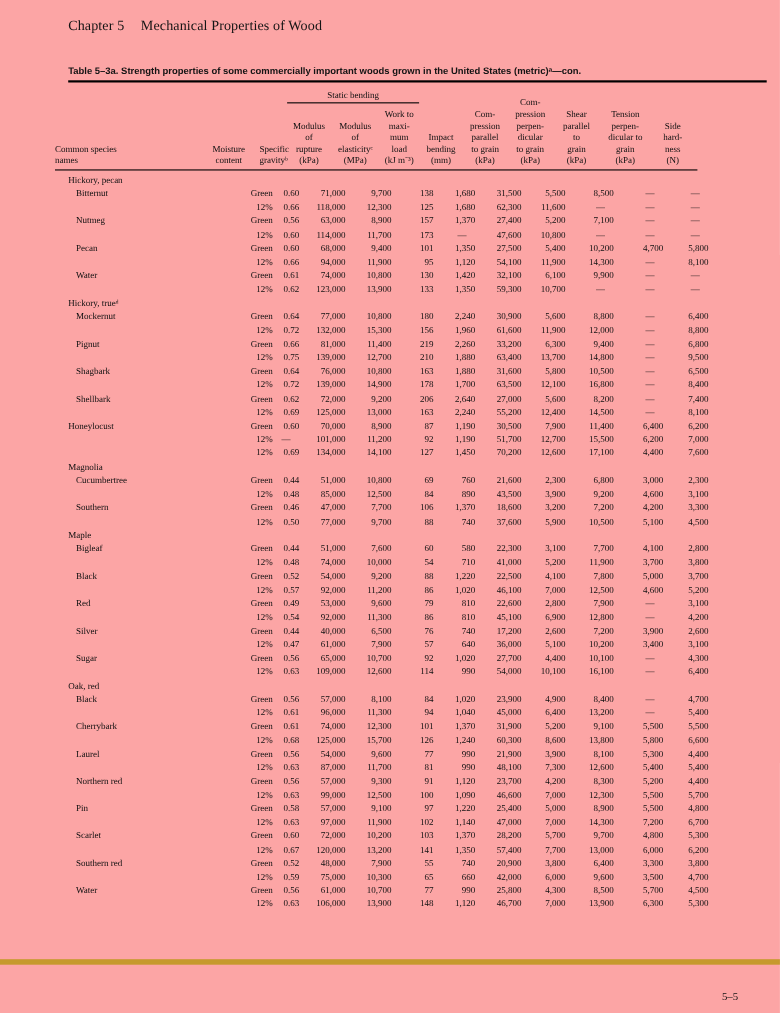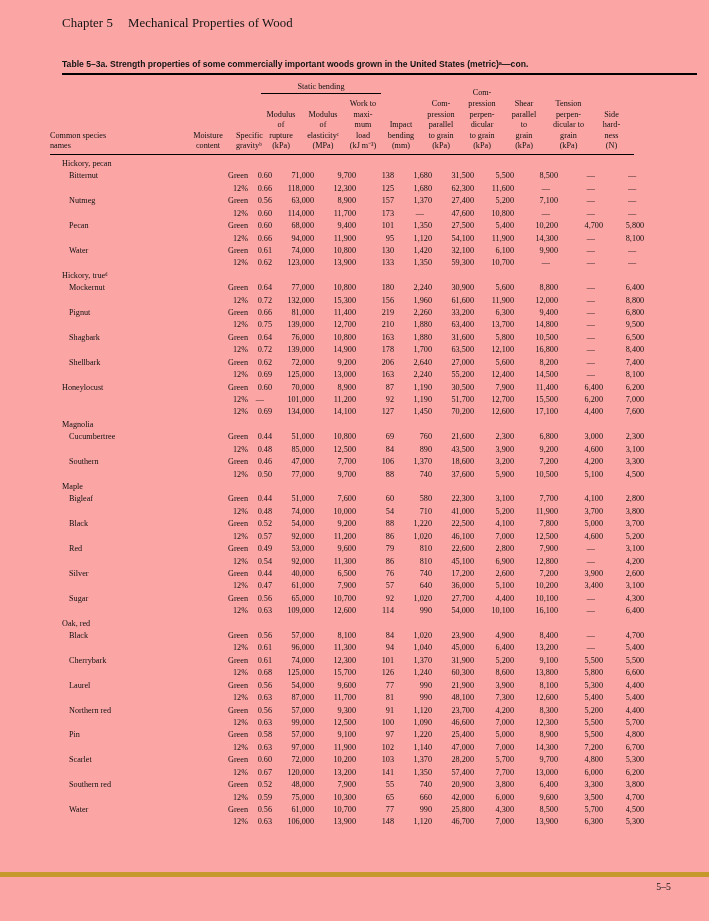--- a/index.html
+++ b/index.html
@@ -51,21 +51,21 @@
   }
   td.grp{text-align:left;}
   td.sp{text-align:left;}
   td.sp.ind{padding-left:7px;}
   td.num{text-align:right;padding-right:3px;}
   td.num.dash{padding-right:8px;}
   .goldbar{
     position:absolute;left:0;top:872px;width:709px;height:5px;
   }
   .pagenum{
-    position:absolute;top:881px;right:38px;
+    position:absolute;top:901px;right:38px;
     font-size:9.8px;color:#141414;margin-left:36px;
   }
 </style>
 </head>
 <body>
 
 <div class="page">
 
   <div class="chapter">
     <span>Chapter 5</span><span class="title">Mechanical Properties of Wood</span>

